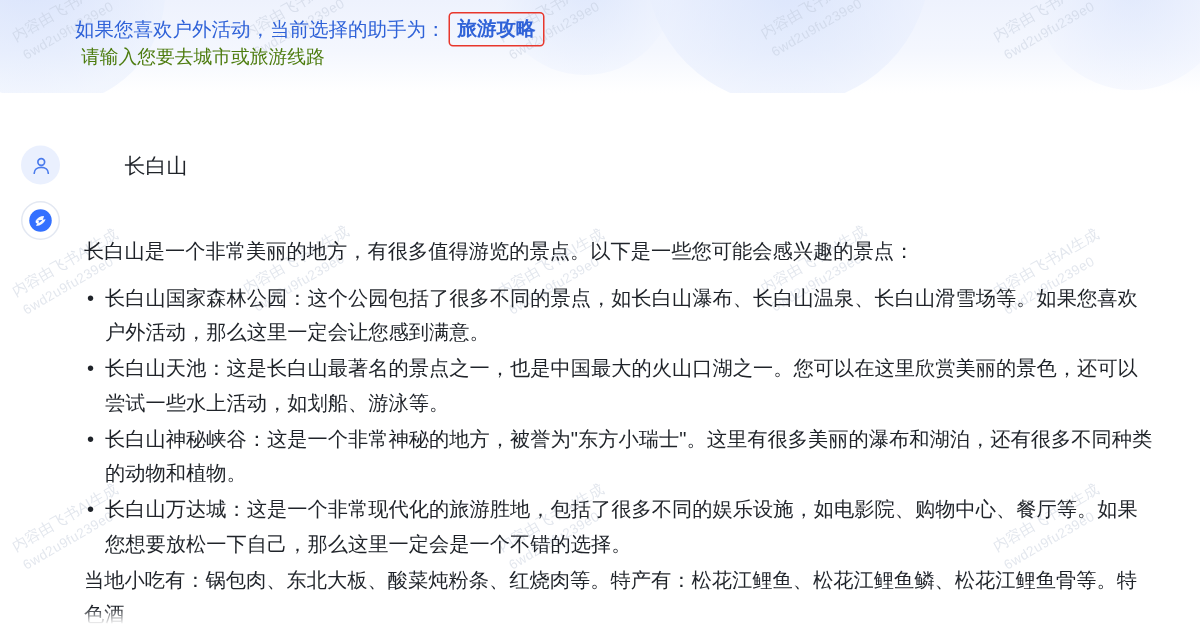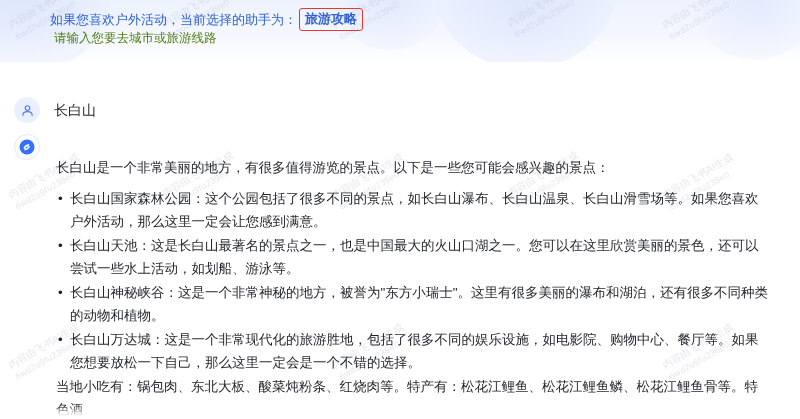--- a/index.html
+++ b/index.html
@@ -75,20 +75,21 @@
     left: 54px; top: 30px;
     font-size: 12.5px;
     color: #4d7c0f;
   }
 
   
   .row {
     position: absolute;
     display: flex;
     align-items: flex-start;
+    gap: 29px;
   }
   .avatar {
     width: 26px; height: 26px;
     border-radius: 50%;
     flex: 0 0 26px;
     display: flex;
     align-items: center;
     justify-content: center;
   }
   .avatar.user {

